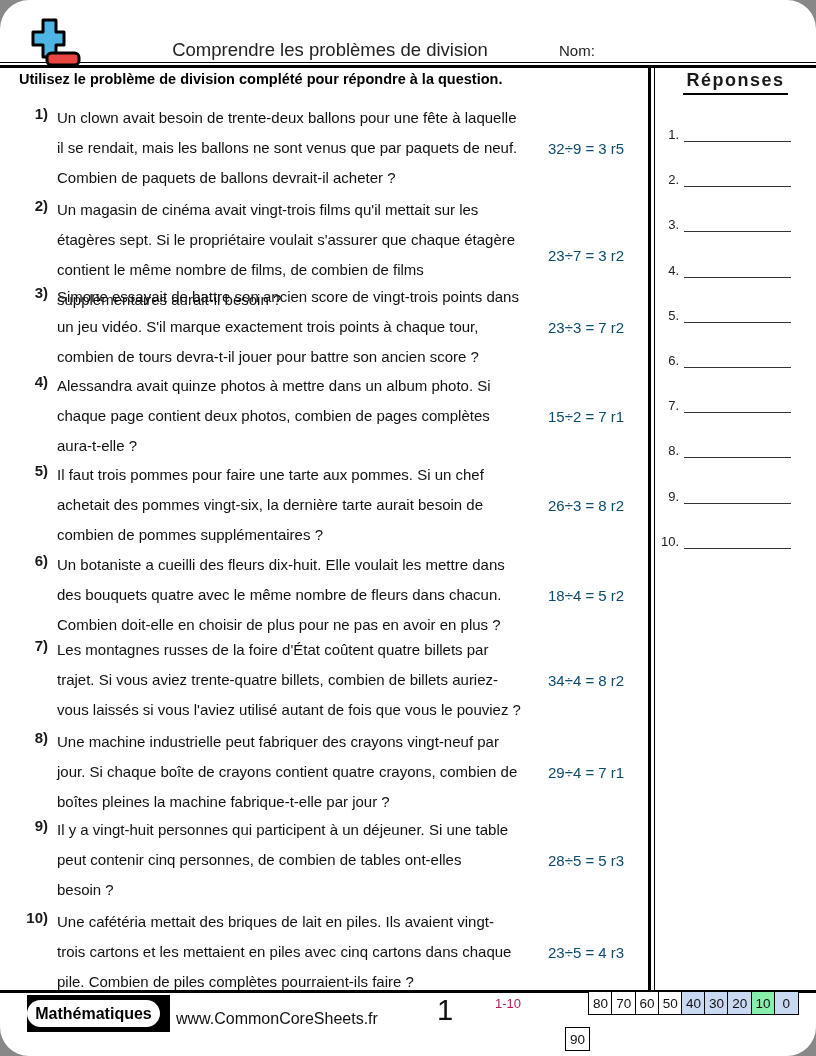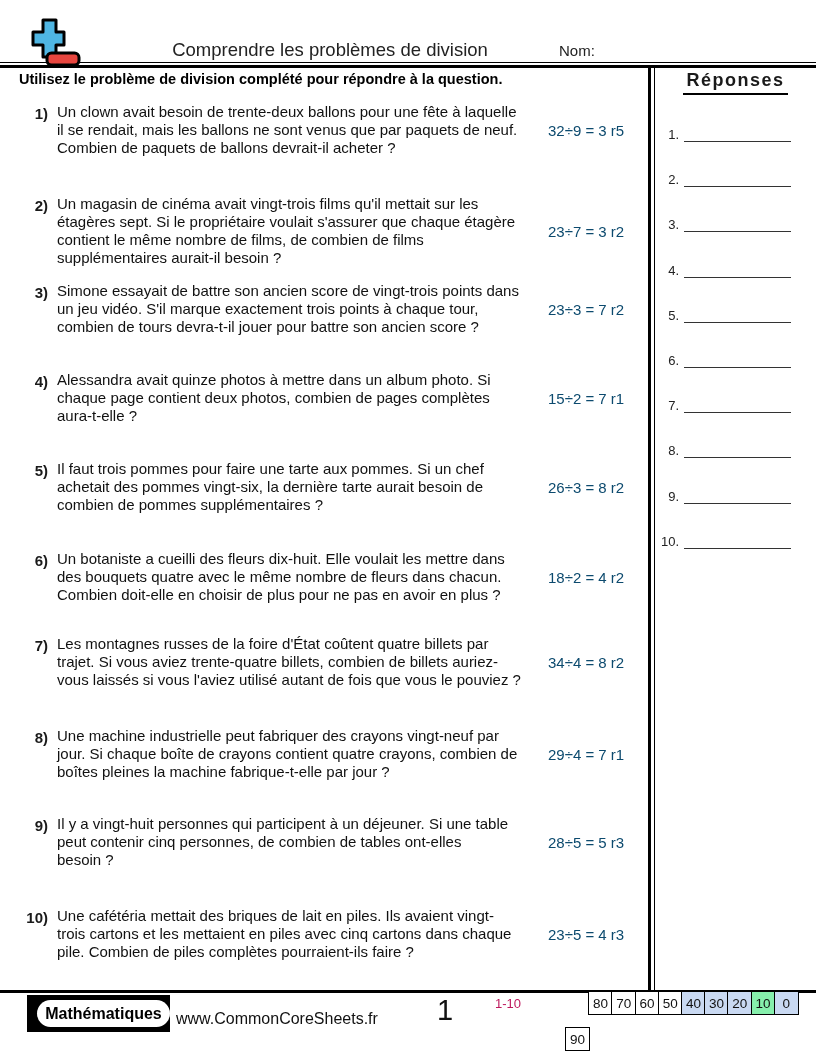--- a/index.html
+++ b/index.html
@@ -1,19 +1,20 @@
 <!DOCTYPE html>
 <html><head>
 <meta charset="utf-8">
 <style>
   html,body{margin:0;padding:0;background:#888;}
   .page{
     position:relative; width:816px; height:1056px; margin:0 auto;
     background:#ffffff; color:#1a1a1a; overflow:hidden;
     font-family:"Liberation Sans", sans-serif;
+    border-radius:29px;
   }
   
   .logo{position:absolute; left:28px; top:16px; z-index:3;}
   .title{
     position:absolute; left:0; top:39px; width:660px; text-align:center;
     font-size:18.5px; color:#222;
   }
   .nom{position:absolute; left:559px; top:42px; font-size:15px; color:#222;}
   .rule-thin{position:absolute; left:0; right:0; top:62px; height:1.3px; background:#000;}
   .rule-thick{position:absolute; left:0; right:0; top:65px; height:3px; background:#000;}
@@ -34,27 +35,27 @@
   }
   .ansrow{
     position:absolute; left:657px; width:134px; height:15px;
     display:flex; align-items:flex-end;
   }
   .anum{flex:none; width:22px; text-align:right; font-size:13px; color:#222; padding-right:5px;}
   .aline{flex:1; height:13px; border-bottom:1.3px solid #333;}
   
   .problem{position:absolute; left:0; width:648px; display:flex; align-items:flex-start;}
   .pnum{flex:none; width:48px; text-align:right; font-weight:bold; font-size:15px; line-height:21px;}
-  .ptext{flex:none; margin-left:9px; width:498px; white-space:pre-line; font-size:15px; line-height:18px; color:#111;}
+  .ptext{flex:none; margin-left:9px; width:498px; white-space:pre-line; font-size:15px; line-height:30px; color:#111;}
   .peq{position:absolute; left:548px; top:50%; transform:translateY(-50%); font-size:15px; white-space:nowrap; color:#0c4a6e;}
   
   .frule{position:absolute; left:0; right:0; top:990px; height:3px; background:#000;}
   .badge{
     position:absolute; left:27px; top:995px; width:143px; height:37px;
-    background:#000; display:flex; align-items:center; justify-content:flex-end;
+    background:#000; display:flex; align-items:center; justify-content:flex-start;
   }
   .badge .pill{
     background:#fff; border-radius:16px; width:133px; height:27px;
     display:flex; align-items:center; justify-content:center;
     font-size:16px; font-weight:bold; color:#000;
   }
   .url{position:absolute; left:176px; top:1010px; font-size:16px; color:#111;}
   .pageno{position:absolute; left:400px; top:994px; width:90px; text-align:center; font-size:29px; color:#111;}
   .score-label{position:absolute; left:495px; top:996px; width:65px; text-align:left; font-size:13px; color:#be185d;}
   .score-grid{position:absolute; left:565px; top:991px; display:flex;}
@@ -164,21 +165,21 @@
         <div class="ptext">Il faut trois pommes pour faire une tarte aux pommes. Si un chef
 achetait des pommes vingt-six, la dernière tarte aurait besoin de
 combien de pommes supplémentaires ?</div>
         <div class="peq">26÷3 = 8 r2</div>
       </div>
       <div class="problem" style="top: 550px;">
         <span class="pnum">6)</span>
         <div class="ptext">Un botaniste a cueilli des fleurs dix-huit. Elle voulait les mettre dans
 des bouquets quatre avec le même nombre de fleurs dans chacun.
 Combien doit-elle en choisir de plus pour ne pas en avoir en plus ?</div>
-        <div class="peq">18÷2 = 4 r2</div>
+        <div class="peq">18÷4 = 5 r2</div>
       </div>
       <div class="problem" style="top: 635px;">
         <span class="pnum">7)</span>
         <div class="ptext">Les montagnes russes de la foire d'État coûtent quatre billets par
 trajet. Si vous aviez trente-quatre billets, combien de billets auriez-
 vous laissés si vous l'aviez utilisé autant de fois que vous le pouviez ?</div>
         <div class="peq">34÷4 = 8 r2</div>
       </div>
       <div class="problem" style="top: 727px;">
         <span class="pnum">8)</span>

